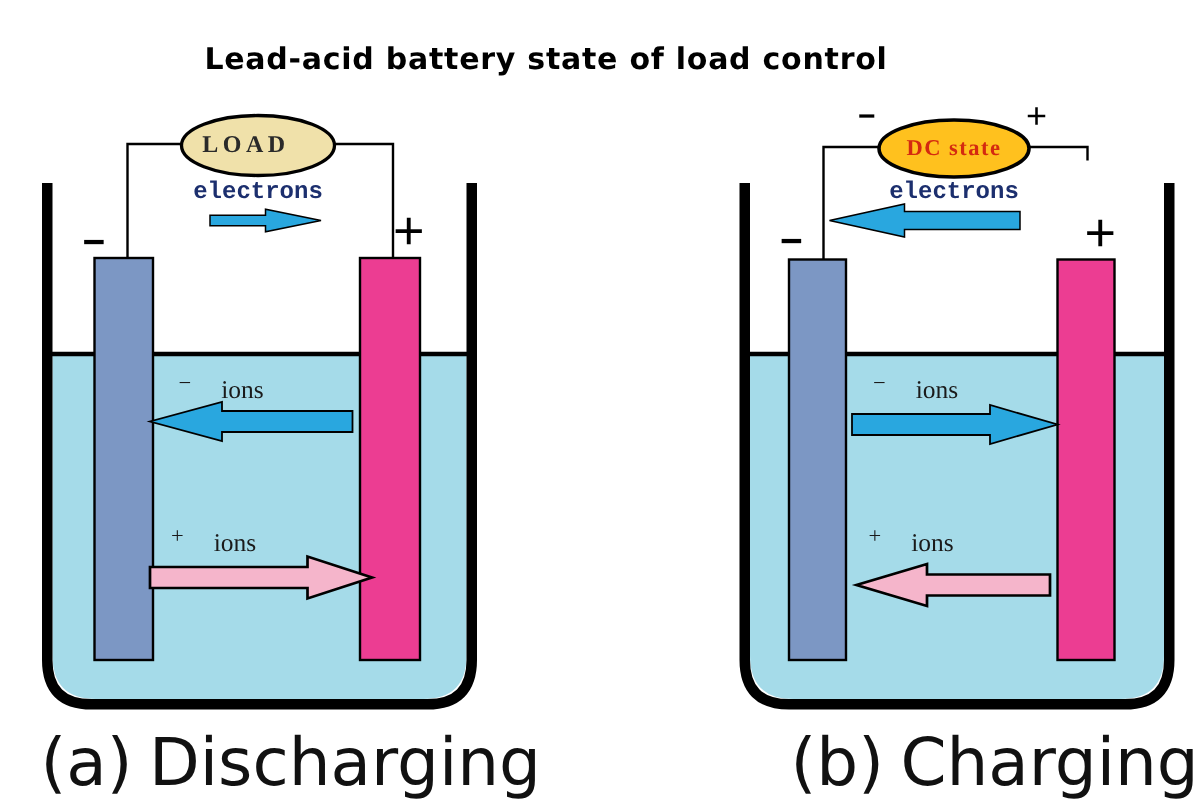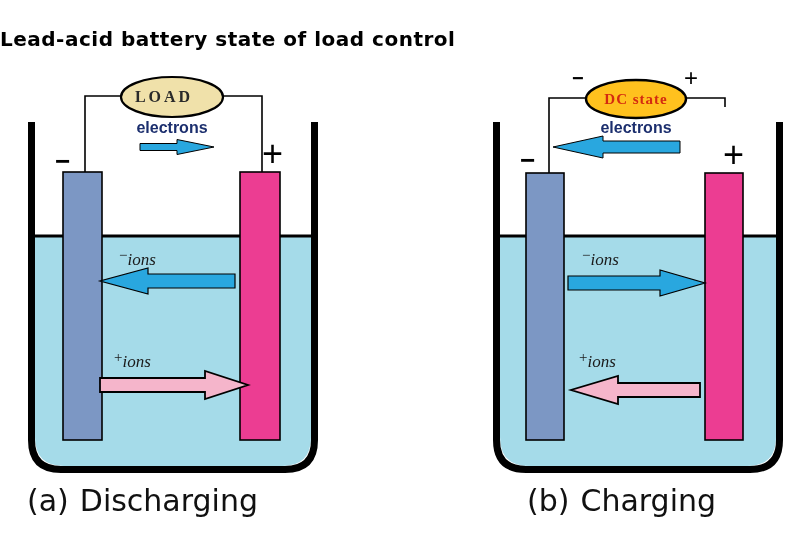--- a/index.html
+++ b/index.html
@@ -1,37 +1,37 @@
 <!DOCTYPE html>
 <html><head>
 <meta charset="utf-8">
 <style>
   html,body{margin:0;padding:0;background:#ffffff;}
   .stage{position:relative;width:800px;height:539px;background:#ffffff;overflow:hidden;
          font-family:"Liberation Sans", sans-serif;}
   .abs{position:absolute;}
   svg{position:absolute;left:0;top:0;}
-  .title{left:0;top:27px;width:728px;
+  .title{left:0;top:27px;width:728px;text-align:center;
          font-family:"DejaVu Sans", sans-serif;font-weight:bold;font-size:20px;
          letter-spacing:0.5px;color:#000;}
   .src-label{font-family:"Liberation Serif", serif;font-weight:bold;
              font-size:16px;letter-spacing:3px;color:#2a2a2a;text-align:center;}
   .dc-label{font-family:"Liberation Serif", serif;font-weight:bold;
             font-size:15px;letter-spacing:1px;color:#d42a10;text-align:center;}
-  .electrons{font-family:Liberation Sans, sans-serif;font-weight:bold;
+  .electrons{font-family:Liberation Mono, monospace;font-weight:bold;
              font-size:16px;color:#1c2f6e;text-align:center;}
   .ion-label{font-family:"Liberation Serif", serif;font-size:17px;color:#1a1a1a;}
   .ion-label .sign{position:relative;top:-5px;font-size:15px;}
-  .ion-label .word{margin-left:0;font-style:italic;}
+  .ion-label .word{margin-left:20px;}
   .term{color:#000;line-height:1;}
   .term-minus{font-size:26px;font-weight:bold;}
   .term-plus{font-size:36px;font-weight:normal;}
   .src-minus{font-size:20px;font-weight:bold;}
   .src-plus{font-size:24px;font-weight:normal;}
-  .caption{font-family:"DejaVu Sans", sans-serif;font-size:30px;color:#111;
+  .caption{font-family:"DejaVu Sans", sans-serif;font-size:44px;color:#111;
            white-space:nowrap;}
   .caption .cap-word{margin-left:11px;}
 </style>
 </head>
 <body>
 
 <div class="stage">
 
   <svg width="800" height="539" viewBox="0 0 800 539">
 

